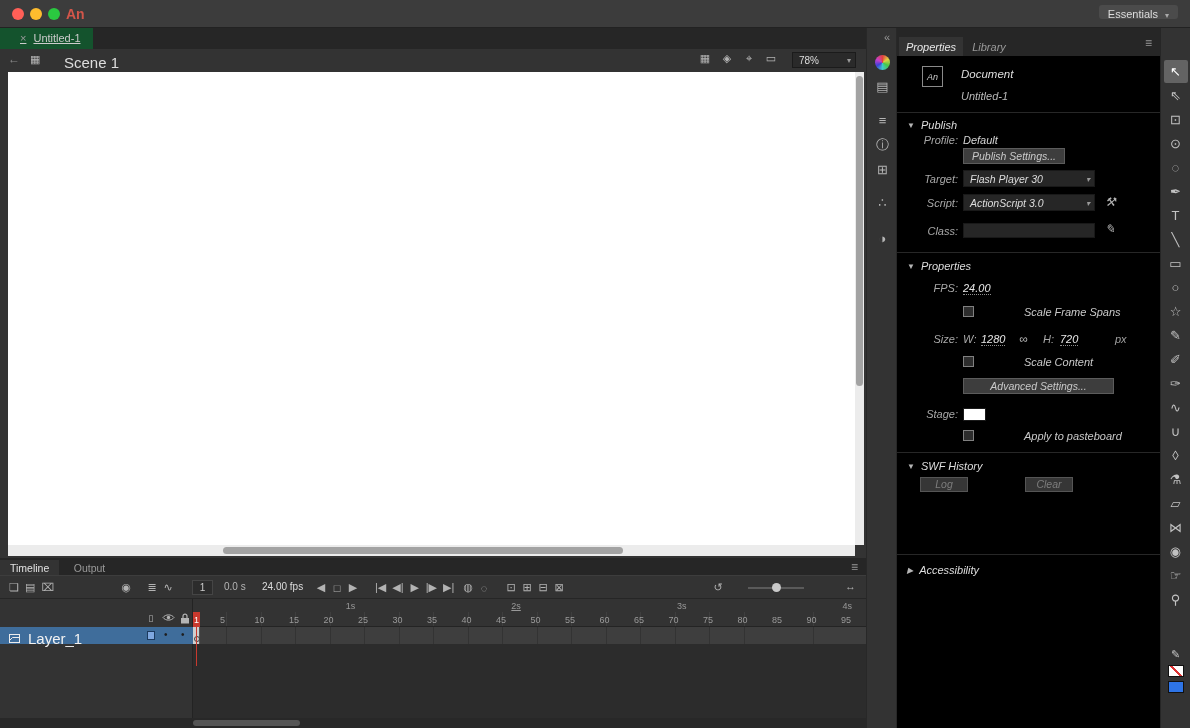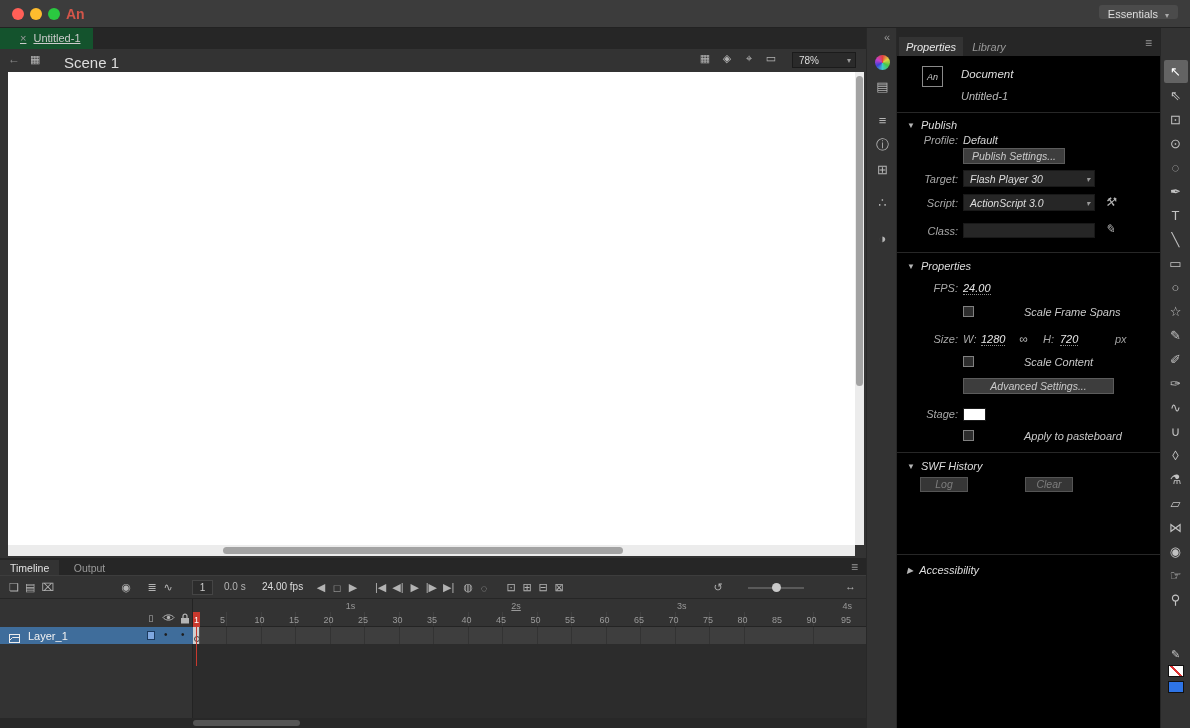--- a/index.html
+++ b/index.html
@@ -61,21 +61,21 @@
   .tl-slider .knob { position:absolute; left:24px; top:-4px; width:9px; height:9px; border-radius:50%; background:#c9c9c9; }
   #tg-fit { position:absolute; right:10px; top:4px; color:#b3b3b3; font-size:11px; }
 
   .tl-content { position:absolute; top:41px; left:0; right:0; bottom:10px; }
   .layers-col { position:absolute; left:0; top:0; width:193px; height:100%; background:#333; border-right:1px solid #232323; }
   .lh-icons { position:absolute; top:14px; left:0; width:100%; height:14px; }
   .lcol { position:absolute; width:14px; text-align:center; top:0; color:#b5b5b5; font-size:9px; }
   .col-a { left:144px; } .col-b { left:161px; } .col-c { left:178px; }
   .layer-row { position:absolute; top:28px; left:0; width:193px; height:17px; background:var(--accent,#3f6d9b); }
   .layer-ic { position:absolute; left:8px; top:3px; }
-  .layer-name { position:absolute; left:28px; top:3px; font-size:11px; color:#f2f2f2; }
+  .layer-name { position:absolute; left:28px; top:3px; font-size:15px; color:#f2f2f2; }
   .lr-outline { position:absolute; left:147px; top:4px; width:8px; height:9px; background:var(--layer-outline,#7fa8e0); border:1px solid #1c3throw; border:1px solid #1c3a5e; }
   .lr-dot { position:absolute; top:2px; font-size:10px; color:#1e1e1e; }
   .lr-dot.d1 { left:164px; } .lr-dot.d2 { left:181px; }
 
   .frames { position:absolute; left:193px; top:0; right:0; height:100%; background:#2c2c2c; }
   .sec-row { position:absolute; top:0; left:0; right:0; height:13px; background:#333; }
   .sec-label { position:absolute; top:2px; font-size:9px; color:#999; }
   .ruler-row { position:absolute; top:13px; left:0; right:0; height:15px; background:#333; border-bottom:1px solid #242424;
     background-image:repeating-linear-gradient(to right, transparent 0 33.5px, #3e3e3e 33.5px 34.5px); }
   .rnum { position:absolute; top:3px; font-size:9px; color:#9a9a9a; }

